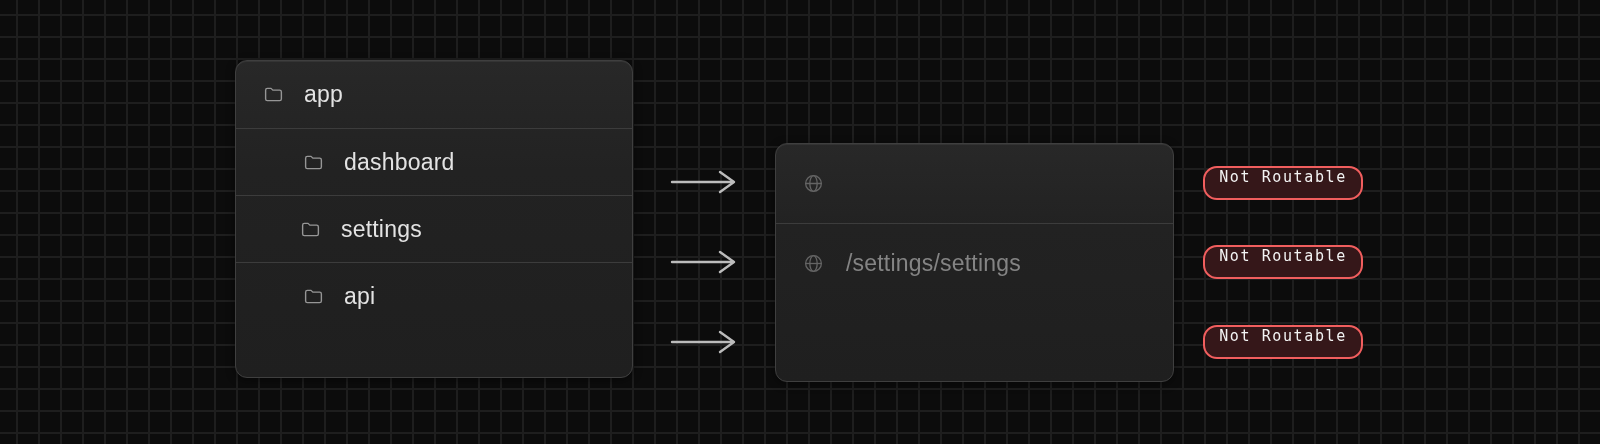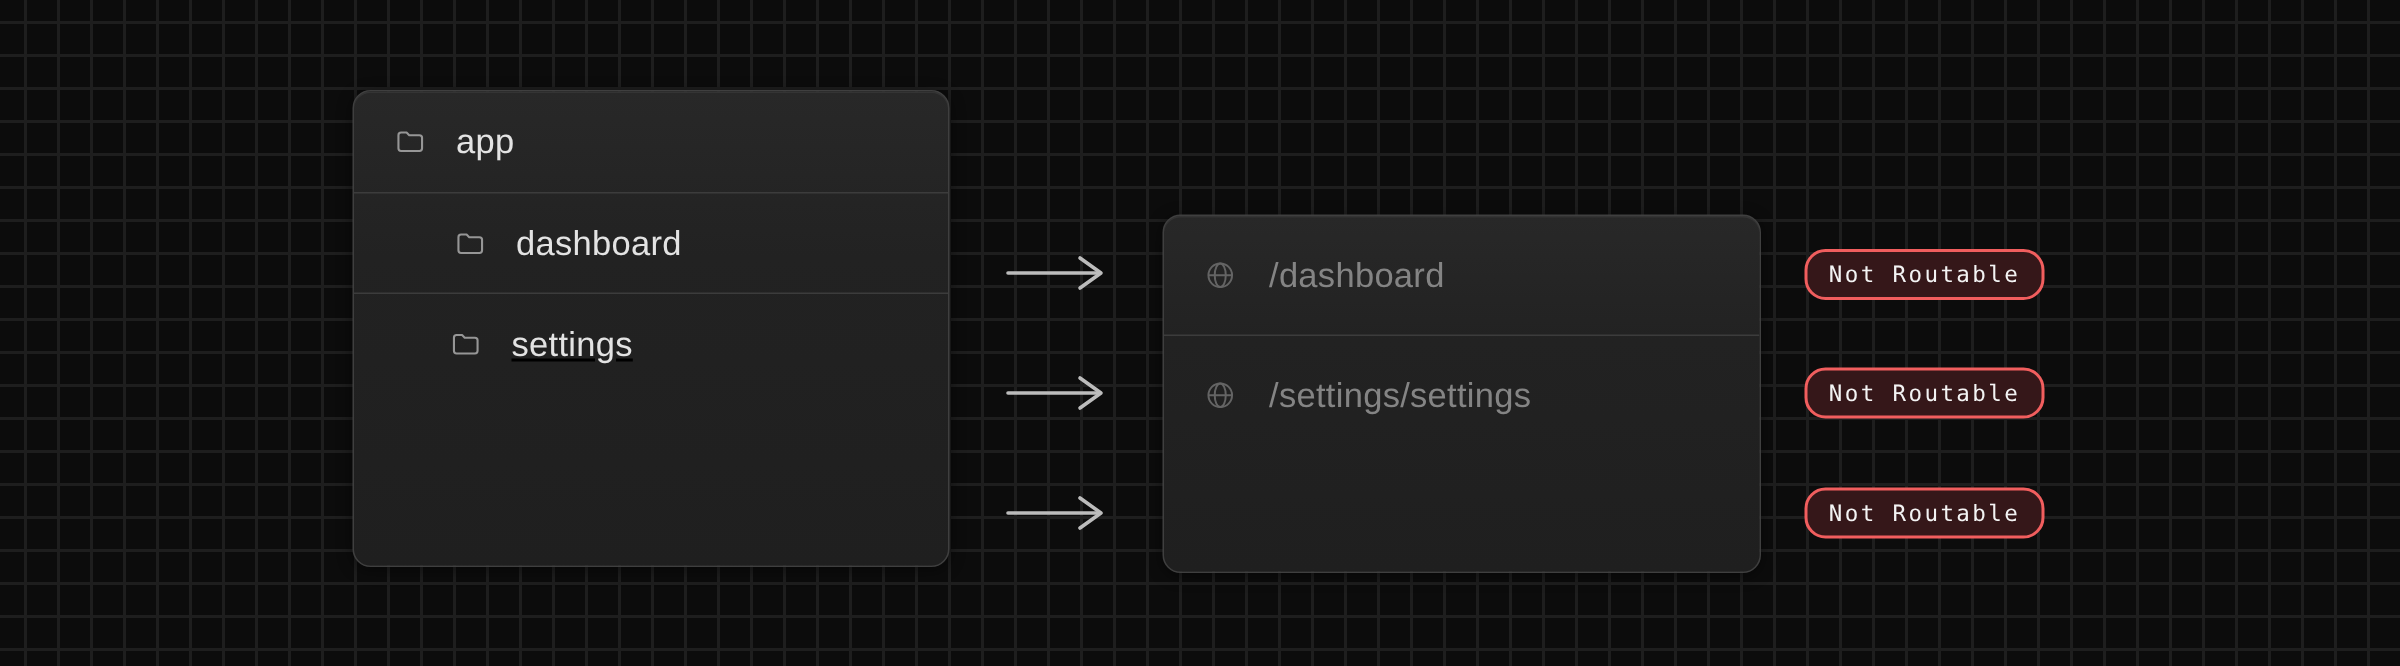--- a/index.html
+++ b/index.html
@@ -37,32 +37,32 @@
   .tree-label{
     margin-left:20px;
     font-size:23px;color:#e3e3e3;letter-spacing:0.2px;
   }
   .route-label{
     margin-left:22px;
     font-size:23px;color:#848484;letter-spacing:0.2px;
   }
   .indent-0{padding-left:27px;}
   .indent-1{padding-left:67px;}
-  .indent-2{padding-left:64px;text-decoration:underline;}
+  .indent-2{padding-left:64px;}
   .routes-card .row{padding-left:27px;}
   .tree-card .icon{color:#969696;}
   .routes-card .icon{color:#646464;}
   .arrow{position:absolute;left:670px;color:#bcbcbc;}
   .arrow-1{top:169px;}
   .arrow-2{top:249px;}
   .arrow-3{top:329px;}
   .badge{
     position:absolute;left:1203px;width:160px;height:34px;
     box-sizing:border-box;
-    display:flex;align-items:center;justify-content:center;
+    display:flex;justify-content:center;
     background:#351719;
     border:2px solid #f15e5e;
     border-radius:14px;
     color:#f3f3f3;
     font-family:"DejaVu Sans Mono","Liberation Mono",monospace;
     font-size:15px;letter-spacing:1.6px;
     white-space:nowrap;
   }
   .badge-1{top:166px;}
   .badge-2{top:245px;}
@@ -91,20 +91,28 @@
       <span class="tree-label">dashboard</span>
     </div>
     <div class="row indent-2">
       <span class="icon">
         <svg width="21" height="21" viewBox="0 0 24 24" fill="none" stroke="currentColor" stroke-width="1.6" stroke-linejoin="round">
             <path d="M3 7a2 2 0 0 1 2-2h4.2l2 2H19a2 2 0 0 1 2 2v8a2 2 0 0 1-2 2H5a2 2 0 0 1-2-2z"></path>
           </svg>
       </span>
       <span class="tree-label">settings</span>
     </div>
+    <div class="row indent-1">
+      <span class="icon">
+        <svg width="21" height="21" viewBox="0 0 24 24" fill="none" stroke="currentColor" stroke-width="1.6" stroke-linejoin="round">
+            <path d="M3 7a2 2 0 0 1 2-2h4.2l2 2H19a2 2 0 0 1 2 2v8a2 2 0 0 1-2 2H5a2 2 0 0 1-2-2z"></path>
+          </svg>
+      </span>
+      <span class="tree-label">api</span>
+    </div>
   </div>
 
   <span class="arrow arrow-1">
     <svg width="68" height="26" viewBox="0 0 68 26" fill="none" stroke="currentColor" stroke-width="2.4" stroke-linecap="round" stroke-linejoin="round">
         <path d="M2 13 H63"></path>
         <path d="M50 3 L64 13 L50 23"></path>
       </svg>
   </span>
   <span class="arrow arrow-2">
     <svg width="68" height="26" viewBox="0 0 68 26" fill="none" stroke="currentColor" stroke-width="2.4" stroke-linecap="round" stroke-linejoin="round">
@@ -121,21 +129,20 @@
 
   <div class="card routes-card">
     <div class="row">
       <span class="icon">
         <svg width="21" height="21" viewBox="0 0 24 24" fill="none" stroke="currentColor" stroke-width="1.5">
             <circle cx="12" cy="12" r="9"></circle>
             <ellipse cx="12" cy="12" rx="4.2" ry="9"></ellipse>
             <path d="M3 12h18"></path>
           </svg>
       </span>
-      <span class="route-label">/dashboard</span>
     </div>
     <div class="row">
       <span class="icon">
         <svg width="21" height="21" viewBox="0 0 24 24" fill="none" stroke="currentColor" stroke-width="1.5">
             <circle cx="12" cy="12" r="9"></circle>
             <ellipse cx="12" cy="12" rx="4.2" ry="9"></ellipse>
             <path d="M3 12h18"></path>
           </svg>
       </span>
       <span class="route-label">/settings/settings</span>

